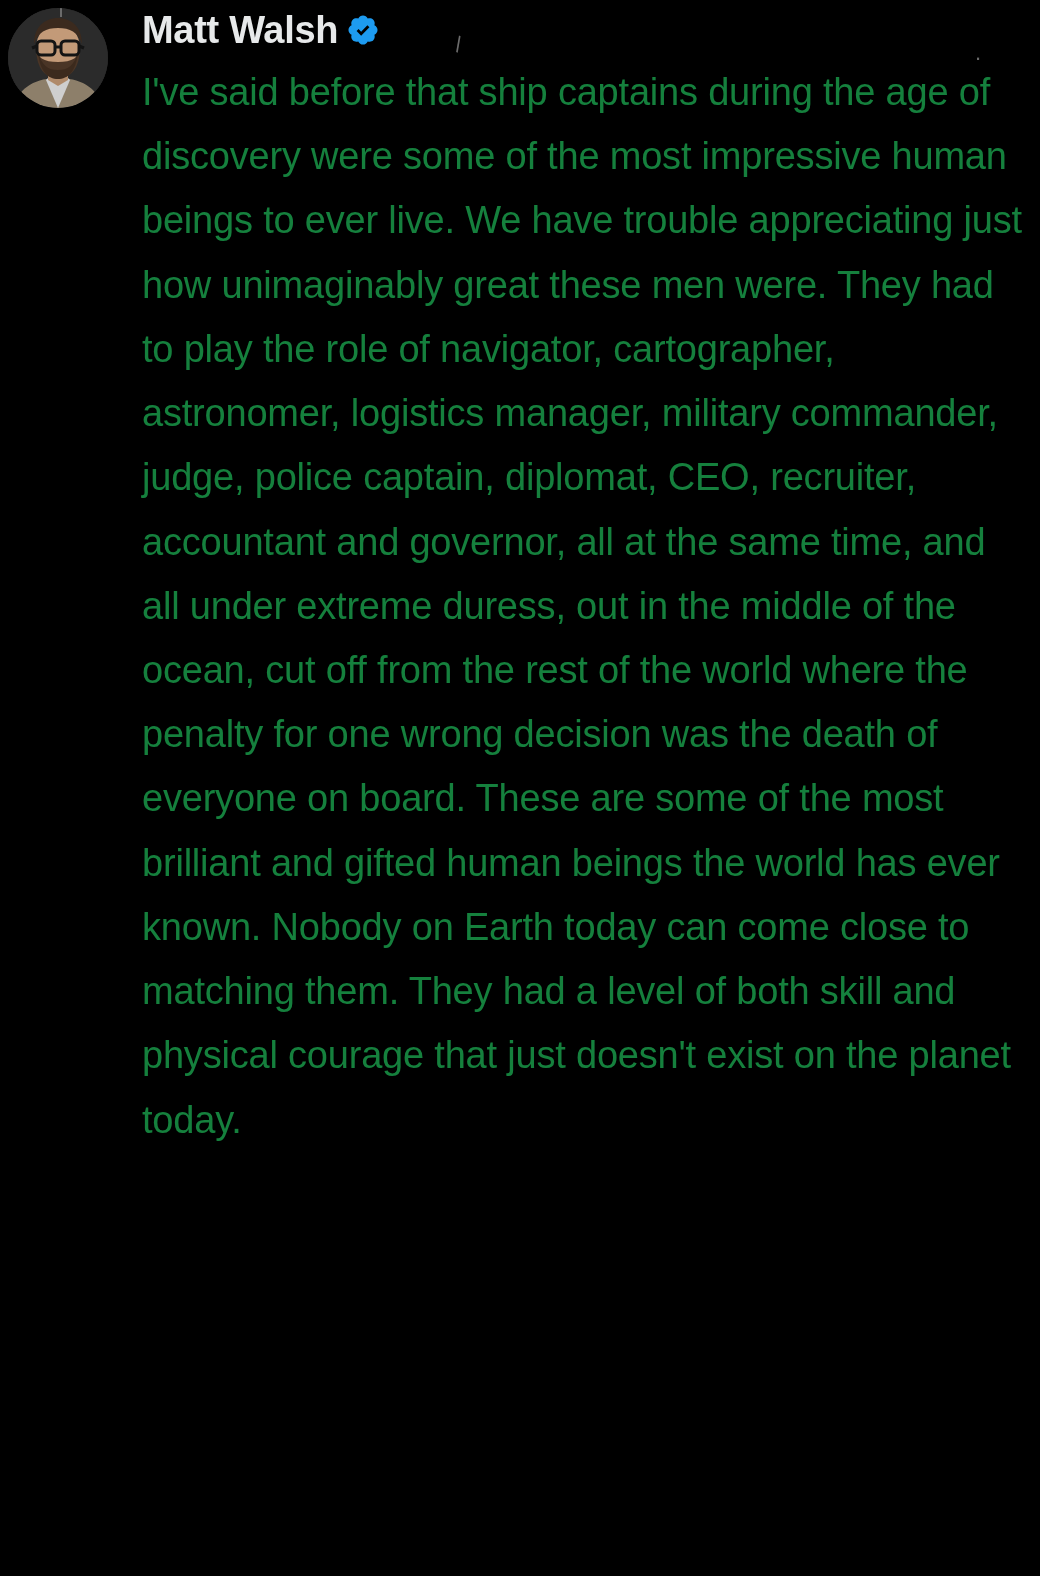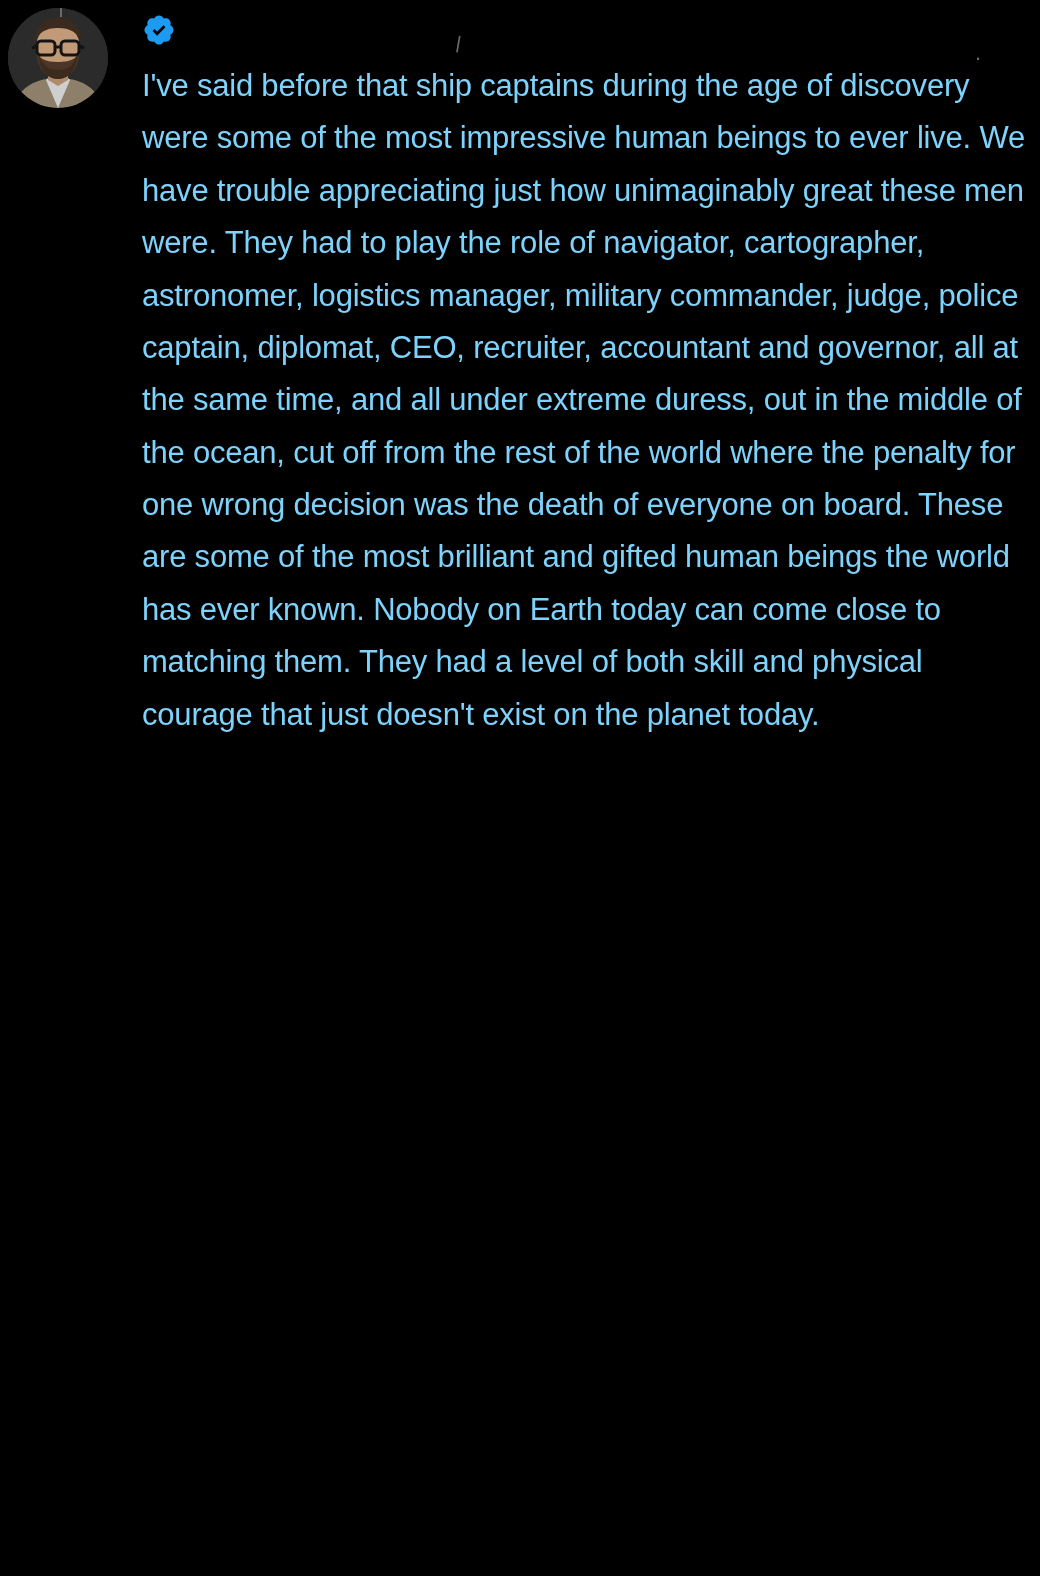--- a/index.html
+++ b/index.html
@@ -54,23 +54,23 @@
     line-height: 1;
     white-space: nowrap;
   }
   .verified-badge {
     width: 34px;
     height: 34px;
     flex: 0 0 34px;
     display: inline-block;
   }
   .tweet-text {
-    font-size: 31px;
+    font-size: 38px;
     line-height: 1.69;
-    color: #7dd3fc;
+    color: #15803d;
     letter-spacing: -0.2px;
     white-space: pre-wrap;
     word-wrap: break-word;
     margin-top: 4px;
   }
   .tick {
     position: absolute;
     background: #6b6b6b;
     width: 2px;
     height: 9px;
@@ -122,20 +122,21 @@
             <line x1="71" y1="38" x2="76" y2="40"></line>
           </g>
         </g>
       </svg>
       <span class="tick t1"></span>
     </div>
   </div>
 
   <div class="body-col">
     <div class="author-row">
+      <span class="author-name">Matt Walsh</span>
       <span class="verified-badge">
         <svg width="34" height="34" viewBox="0 0 24 24" aria-hidden="true">
           <path fill="#1d9bf0" d="M22.25 12c0-1.43-.88-2.67-2.19-3.34.46-1.39.2-2.9-.81-3.91s-2.52-1.27-3.91-.81C14.67 2.63 13.43 1.75 12 1.75s-2.67.88-3.34 2.19c-1.39-.46-2.9-.2-3.91.81s-1.27 2.52-.81 3.91C2.63 9.33 1.75 10.57 1.75 12s.88 2.67 2.19 3.34c-.46 1.39-.2 2.9.81 3.91s2.52 1.27 3.91.81c.67 1.31 1.91 2.19 3.34 2.19s2.67-.88 3.34-2.19c1.39.46 2.9.2 3.91-.81s1.27-2.52.81-3.91c1.31-.67 2.19-1.91 2.19-3.34z"></path>
           <path fill="#000000" d="M10.68 15.98l-3.2-3.2 1.41-1.41 1.79 1.79 4.43-4.43 1.41 1.41-5.84 5.84z"></path>
         </svg>
       </span>
       <span class="dot-mark m1">\</span>
       <span class="dot-mark m2">.</span>
     </div>
 

